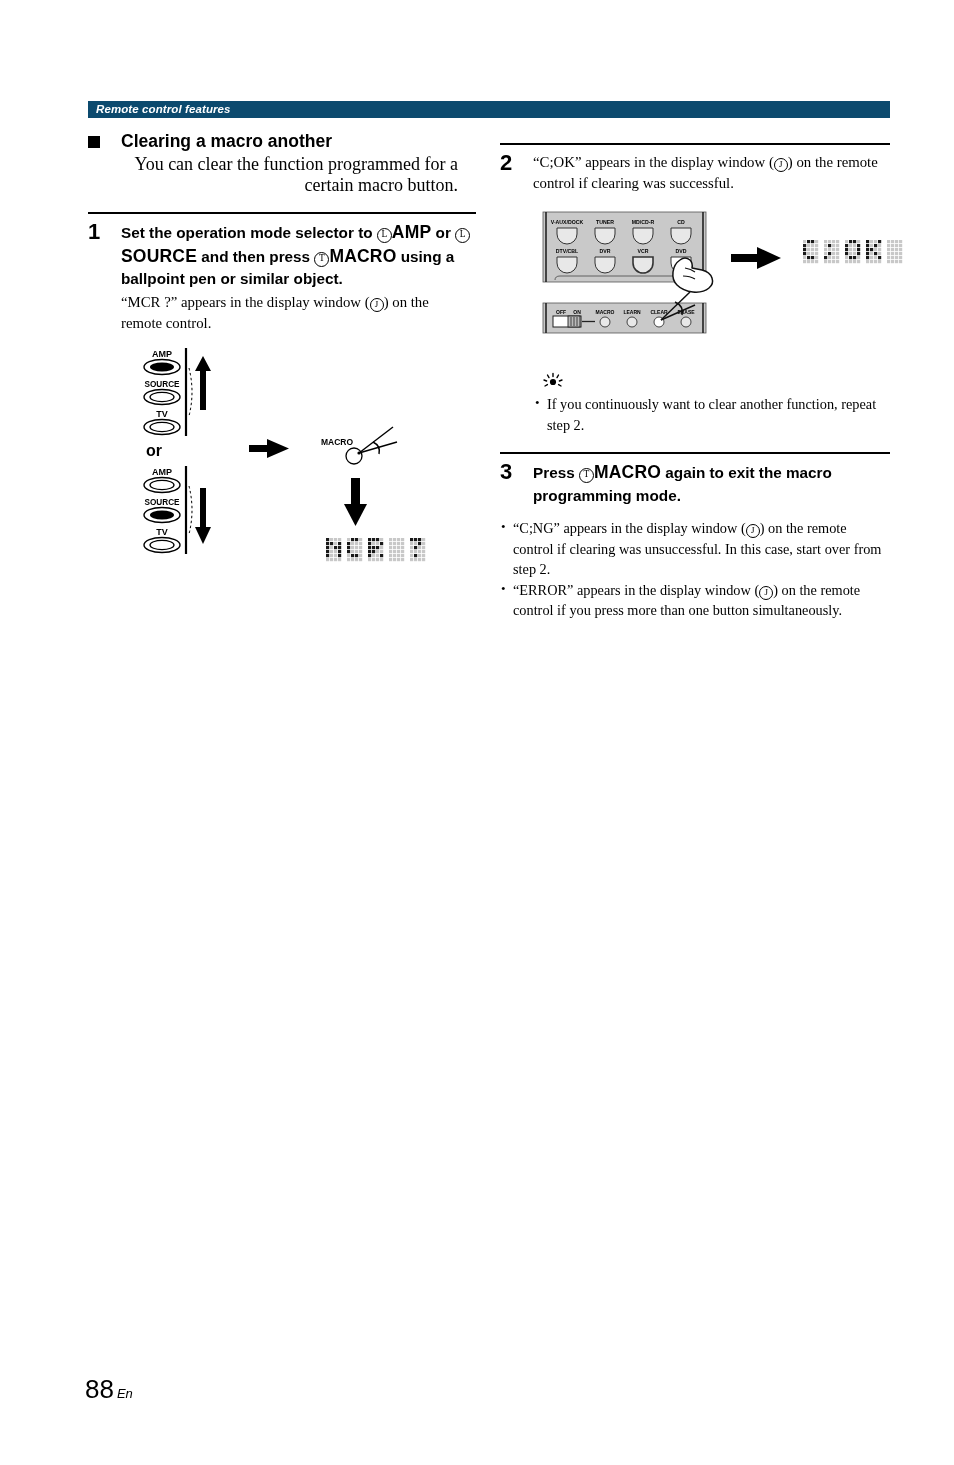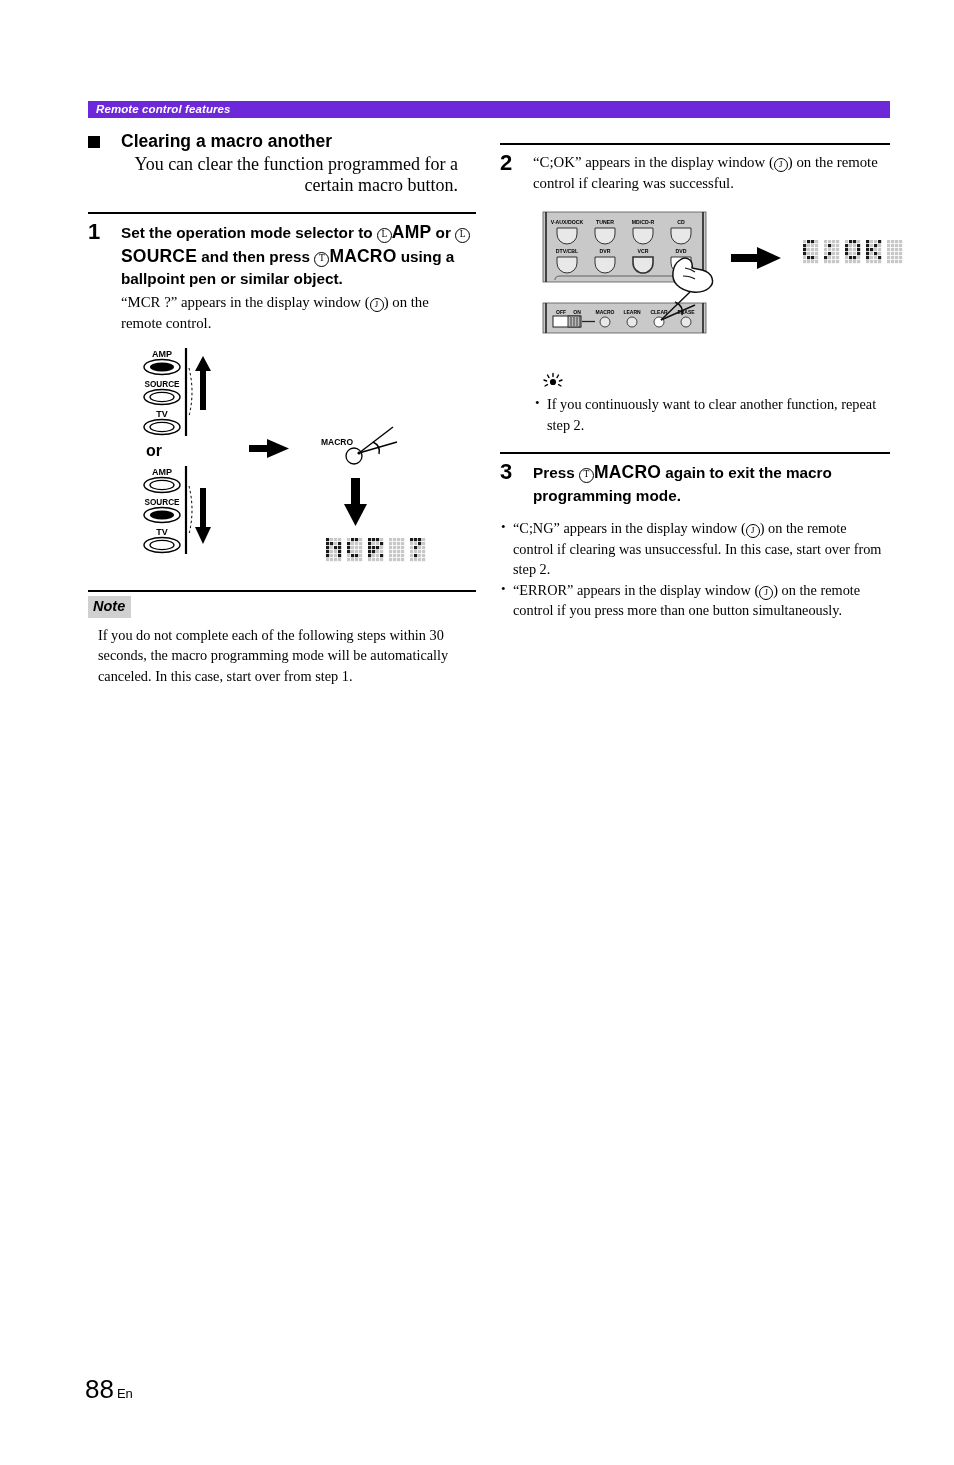--- a/index.html
+++ b/index.html
@@ -22,21 +22,21 @@
     height: 1465px;
   }
 
   
   .header-bar {
     position: absolute;
     left: 88px;
     top: 101px;
     width: 802px;
     height: 17px;
-    background: #6d28d9;
+    background: #0c4a6e;
   }
   .header-bar .htext {
     position: absolute;
     left: 8px;
     top: 1px;
     font-family: "Liberation Sans", sans-serif;
     font-style: italic;
     font-weight: bold;
     font-size: 11.5px;
     line-height: 15px;
@@ -217,20 +217,21 @@
     bottom: 62px;
   }
   .footer .pg {
     font-family: "Liberation Sans", sans-serif;
     font-weight: normal;
     font-size: 26px;
     line-height: 28px;
   }
   .footer .lang {
     font-family: "Liberation Sans", sans-serif;
+    font-style: italic;
     font-weight: normal;
     font-size: 13px;
     margin-left: 3px;
   }
 </style>
 </head>
 <body>
 
 <div class="page">
 
@@ -453,27 +454,20 @@
               <rect x="0" y="20" width="3.2" height="3.2" fill="#c8c8c8"></rect>
                 <rect x="4" y="20" width="3.2" height="3.2" fill="#c8c8c8"></rect>
                 <rect x="8" y="20" width="3.2" height="3.2" fill="#c8c8c8"></rect>
                 <rect x="12" y="20" width="3.2" height="3.2" fill="#c8c8c8"></rect>
             </g>
           </g>
         </svg>
       </div>
     </div>
 
-    <div style="margin-top:14px; width:388px;">
-      <div class="note-rule"></div>
-      <div style="margin-top:4px;">
-        <span class="note-label">Note</span>
-      </div>
-      <p class="note-body" style="width:378px; margin-left:10px;">If you do not complete each of the following steps within 30 seconds, the macro programming mode will be automatically canceled. In this case, start over from step 1.</p>
-    </div>
 
   </div>
 
   <div class="col-right">
 
     <div class="rule" style="margin-top:13px;"></div>
     <div class="step">
       <span class="num">2</span>
       <p class="step-desc" style="width:355px;">
         <span>“C;OK” appears in the display window (</span><span class="circ-sm">J</span><span>) on the remote control if clearing was successful.</span>

